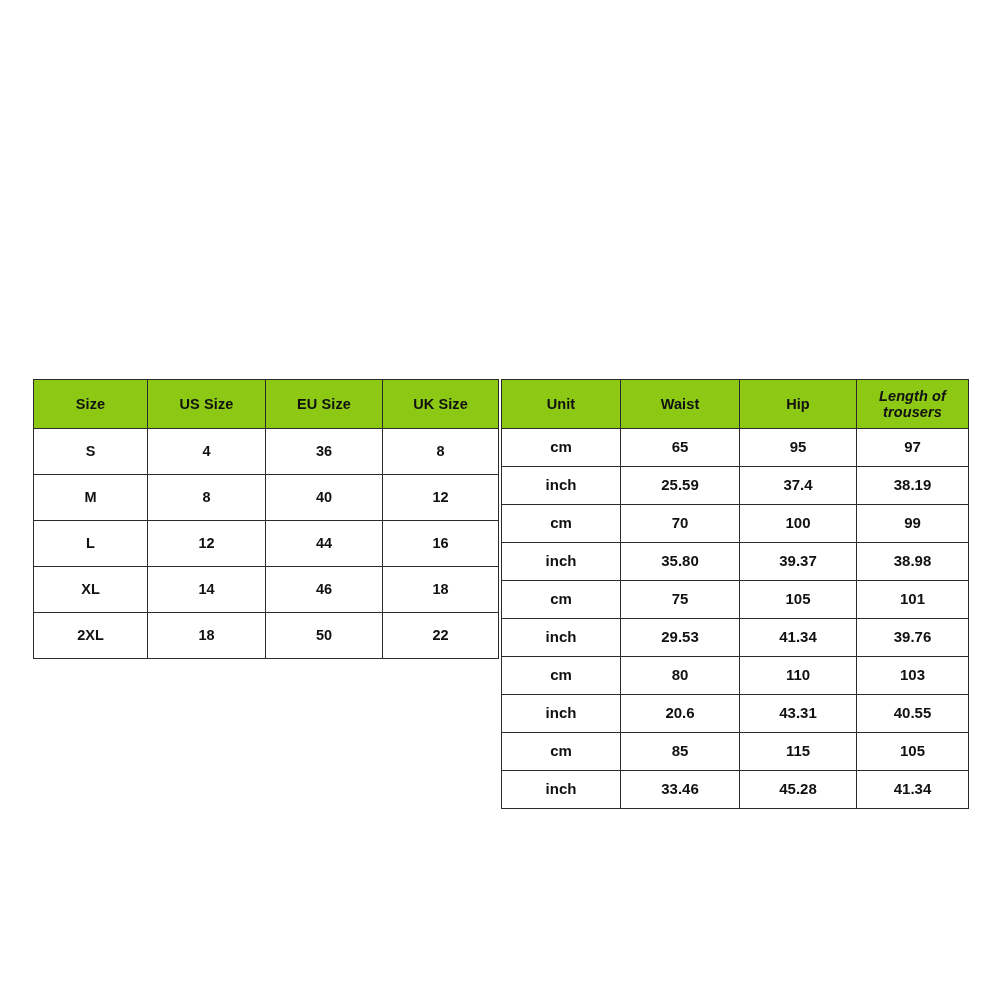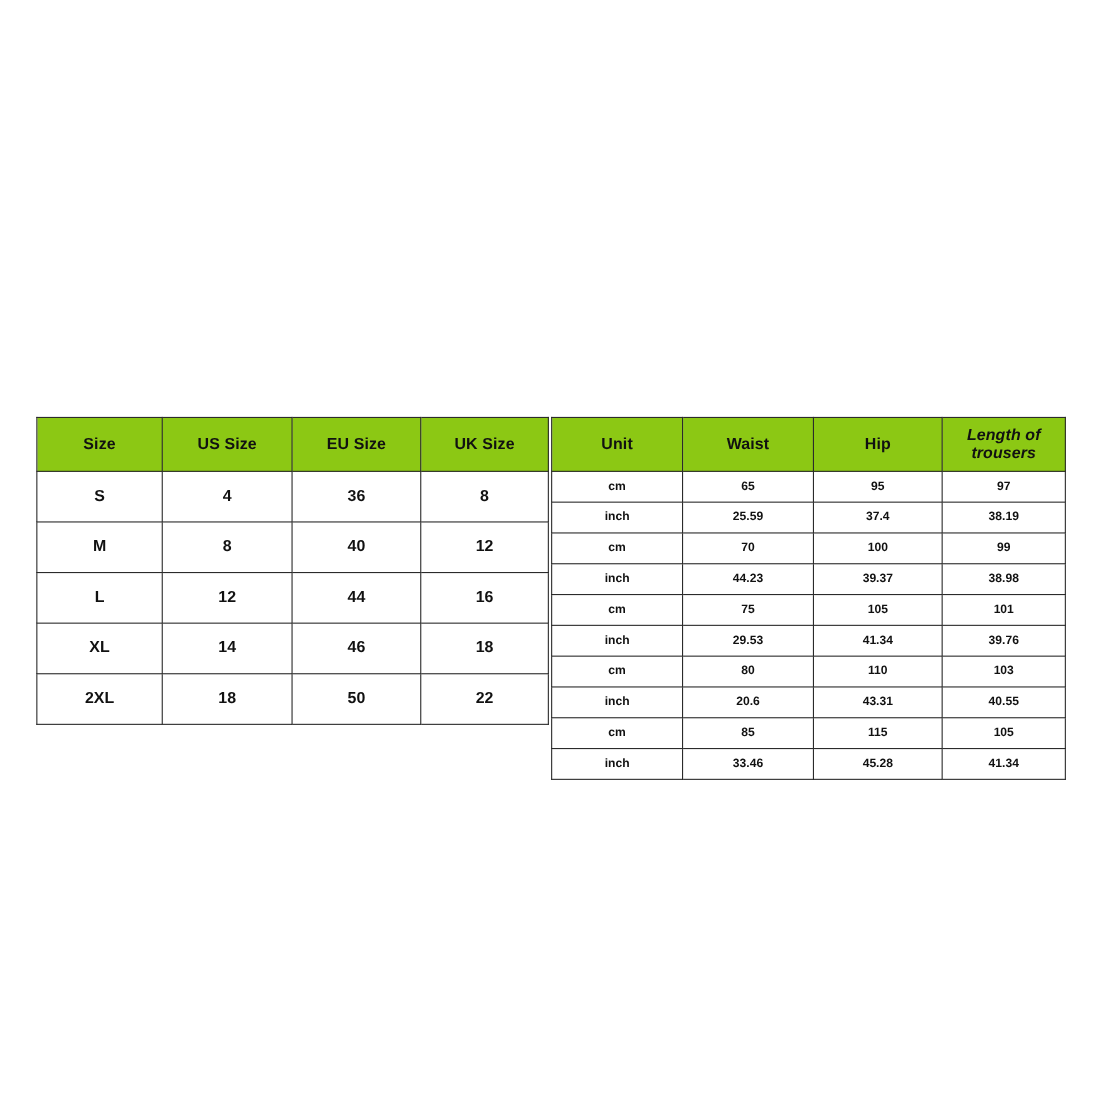--- a/index.html
+++ b/index.html
@@ -70,22 +70,22 @@
 
   
   .block-left tbody td {
     height: 46px;
     font-size: 14.5px;
     background: #ffffff;
   }
 
   
   .block-right tbody td {
-    height: 28px;
-    font-size: 11px;
+    height: 38px;
+    font-size: 15px;
     background: #ffffff;
   }
 
   
   .col-size     { width: 114px; }
   .col-us       { width: 118px; }
   .col-eu       { width: 117px; }
   .col-uk       { width: 116px; }
   
   .col-unit     { width: 119px; }
@@ -183,21 +183,21 @@
         </tr>
 
         <tr>
           <td>cm</td>
           <td>70</td>
           <td>100</td>
           <td>99</td>
         </tr>
         <tr>
           <td>inch</td>
-          <td>44.23</td>
+          <td>35.80</td>
           <td>39.37</td>
           <td>38.98</td>
         </tr>
 
         <tr>
           <td>cm</td>
           <td>75</td>
           <td>105</td>
           <td>101</td>
         </tr>

